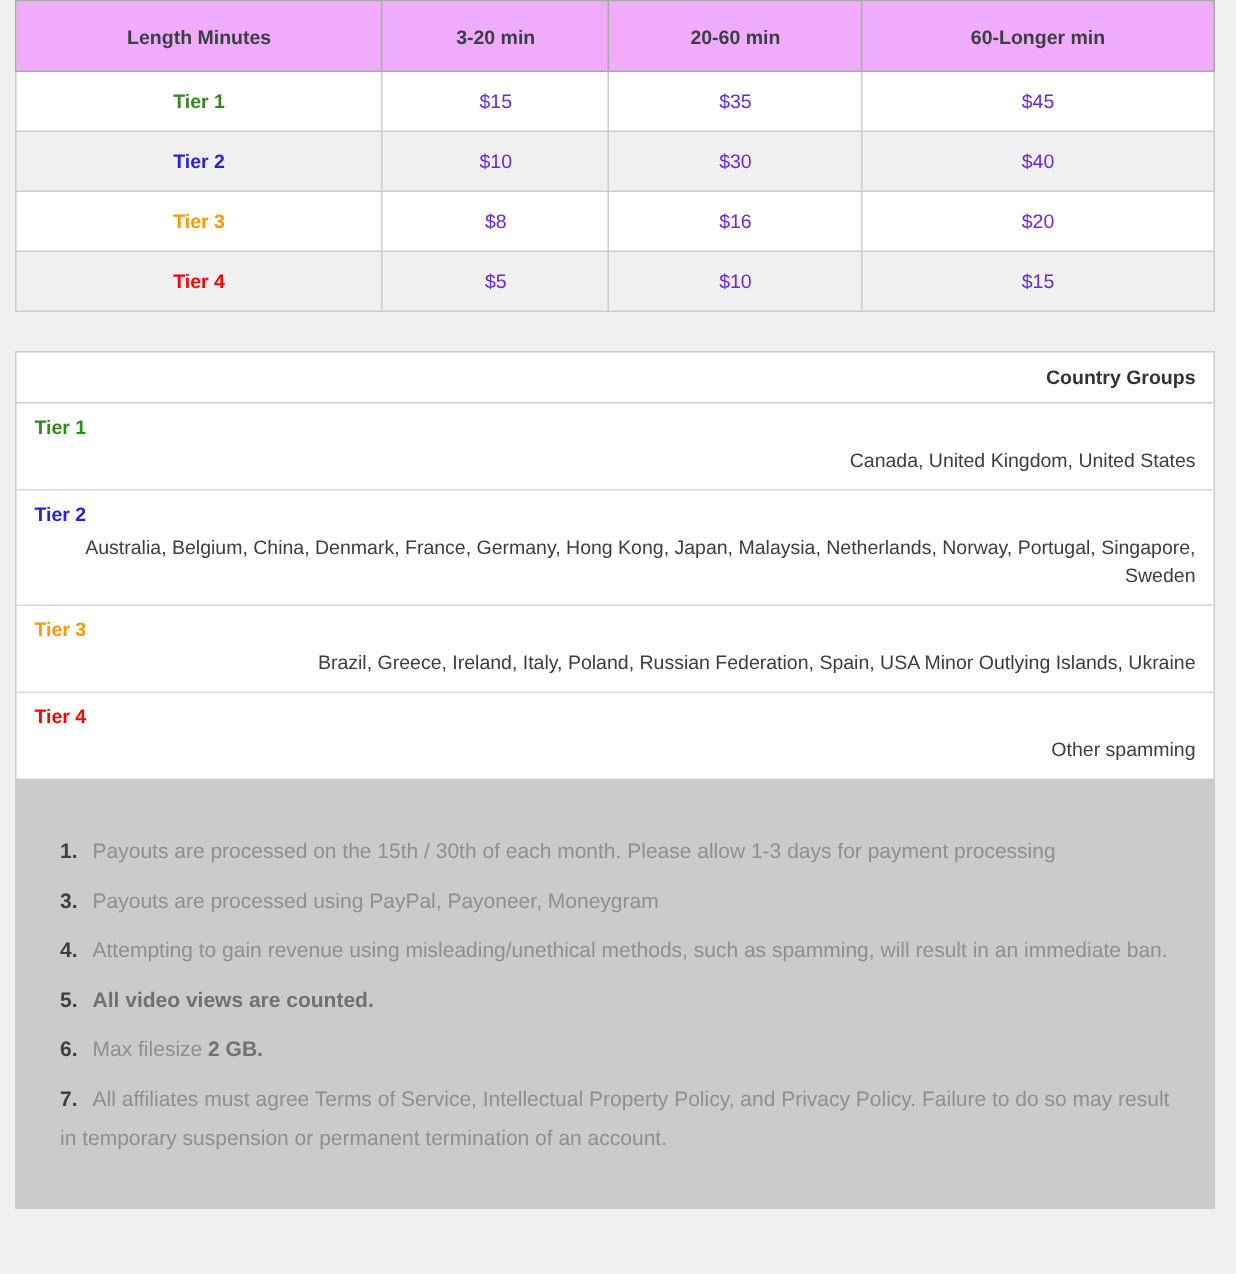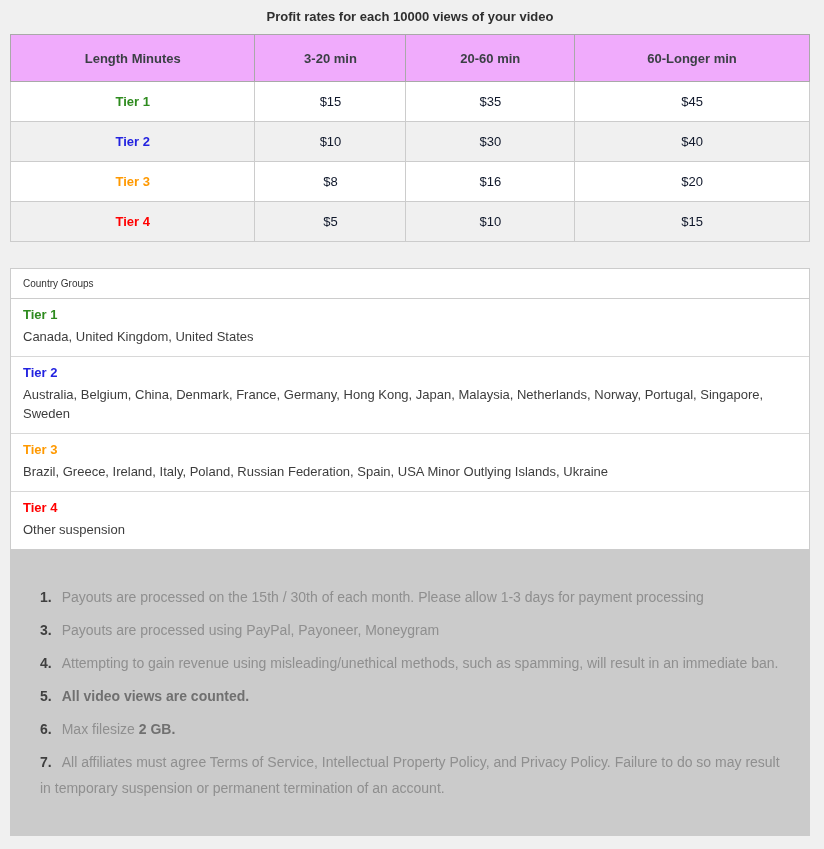--- a/index.html
+++ b/index.html
@@ -31,53 +31,55 @@
     font-size:13px;
     font-weight:bold;
     color:#3a3f44;
     text-align:center;
   }
   table.rate-table td {
     border:1px solid #cccccc;
     height:37px;
     text-align:center;
     font-size:13px;
-    color:#0f172a;
+    color:#6d28d9;
     background:#ffffff;
   }
   table.rate-table tr.alt td { background:#f0f0f0; }
   table.rate-table td.tier { font-weight:bold; }
 
   .country-box {
     margin-top:26px;
     background:#ffffff;
     border:1px solid #cccccc;
   }
   .country-header {
-    font-weight:normal;
-    font-size:10px;
+    font-weight:bold;
+    font-size:13px;
     color:#333333;
     padding:9px 12px;
     border-bottom:1px solid #cccccc;
+    text-align:right;
   }
   .country-row {
     padding:8px 12px 10px 12px;
     border-bottom:1px solid #d8d8d8;
   }
   .country-row:last-child { border-bottom:none; }
   .country-tier {
     font-weight:bold;
     font-size:13px;
     line-height:15px;
     margin-bottom:5px;
   }
   .country-list {
     font-size:13px;
     color:#3d3d3d;
     line-height:19px;
+    text-align:right;
   }
 
   .notes {
     background:#cbcbcb;
     box-sizing:border-box;
     width:100%;
     padding:34px 30px 28px 30px;
   }
   .note-item {
     font-size:14px;
@@ -93,21 +95,20 @@
   .note-bold {
     font-weight:bold;
     color:#707070;
   }
 </style>
 </head>
 <body>
 
 <div class="page">
 
-  <div class="title">Profit rates for each 10000 views of your video</div>
 
   <table class="rate-table">
     <colgroup id="rate-colgroup">
         <col style="width: 30.6%;">
         <col style="width: 18.9%;">
         <col style="width: 21.1%;">
         <col style="width: 29.4%;">
       </colgroup>
     <thead>
       <tr id="rate-head-row">
@@ -155,21 +156,21 @@
         <div class="country-row">
           <div class="country-tier" style="color: rgb(35, 35, 224);">Tier 2</div>
           <div class="country-list">Australia, Belgium, China, Denmark, France, Germany, Hong Kong, Japan, Malaysia, Netherlands, Norway, Portugal, Singapore, Sweden</div>
         </div>
         <div class="country-row">
           <div class="country-tier" style="color: rgb(255, 153, 0);">Tier 3</div>
           <div class="country-list">Brazil, Greece, Ireland, Italy, Poland, Russian Federation, Spain, USA Minor Outlying Islands, Ukraine</div>
         </div>
         <div class="country-row">
           <div class="country-tier" style="color: rgb(255, 0, 0);">Tier 4</div>
-          <div class="country-list">Other suspension</div>
+          <div class="country-list">Other spamming</div>
         </div>
       </div>
   </div>
 
   <div class="notes">
     <div id="notes-list">
         <p class="note-item"><span class="note-num">1.</span><span>Payouts are processed on the 15th / 30th of each month. Please allow 1-3 days for payment processing</span></p>
         <p class="note-item"><span class="note-num">3.</span><span>Payouts are processed using PayPal, Payoneer, Moneygram</span></p>
         <p class="note-item"><span class="note-num">4.</span><span>Attempting to gain revenue using misleading/unethical methods, such as spamming, will result in an immediate ban.</span></p>
         <p class="note-item"><span class="note-num">5.</span><span class="note-bold">All video views are counted.</span></p>

